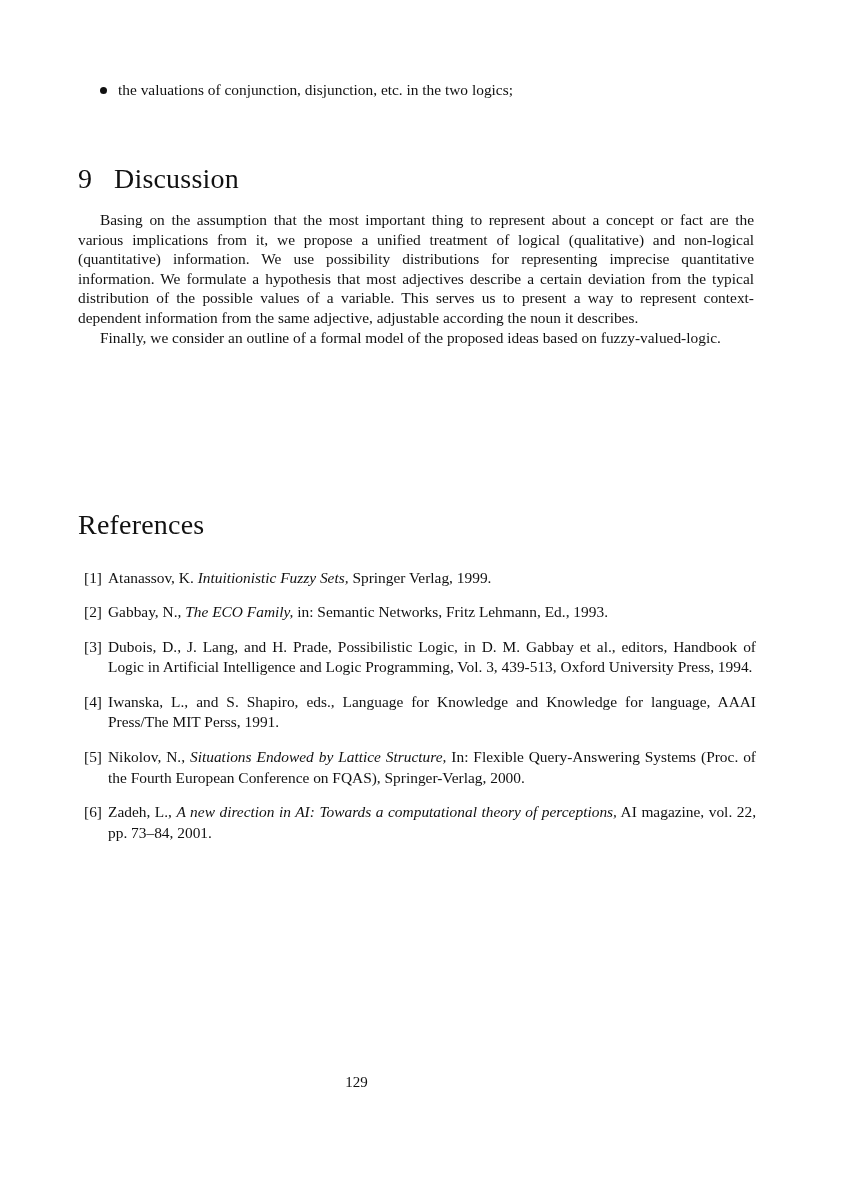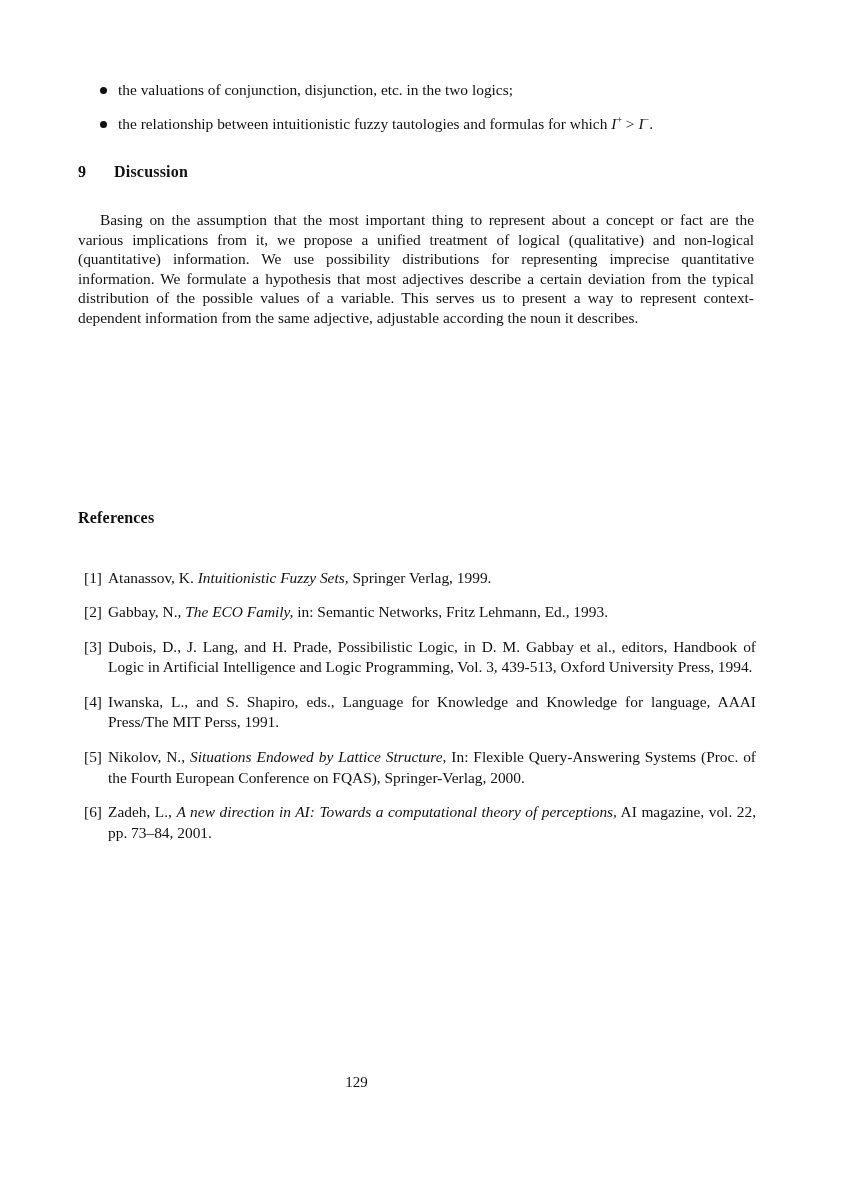--- a/index.html
+++ b/index.html
@@ -8,52 +8,49 @@
       font-family: "Liberation Serif", "DejaVu Serif", serif;
       color: #111111;
     }
     .page { position: absolute; left: 0; top: 0; width: 846px; height: 1197px; margin-top: 16px; }
     .text-block { position: absolute; left: 78px; width: 676px; font-size: 15.4px; line-height: 19.6px; }
     .bullets { position: absolute; left: 100px; top: 64px; width: 660px; font-size: 15.4px; }
     .bullet-item { position: relative; padding-left: 18px; height: 34px; line-height: 20px; white-space: nowrap; }
     .bullet-dot { position: absolute; left: 0; top: 7px; width: 7px; height: 7px; border-radius: 50%; background: #111; }
     .math { font-style: italic; }
     .math sup { font-style: normal; font-size: 10px; vertical-align: 6px; line-height: 0; }
-    .section-heading { position: absolute; left: 78px; font-weight: bold; font-size: 16px; letter-spacing: 0.2px; }
+    .section-heading { position: absolute; left: 78px; font-weight: normal; font-size: 28px; letter-spacing: 0.2px; }
     .section-heading .num { display: inline-block; width: 36px; }
     .para { text-align: justify; margin: 0; }
     .para.indent { text-indent: 22px; }
     .refs { position: absolute; left: 84px; top: 552px; width: 672px; font-size: 15.4px; line-height: 20.8px; }
     .ref { position: relative; padding-left: 24px; margin-bottom: 13.5px; text-align: justify; }
     .ref-num { position: absolute; left: 0; top: 0; }
     .ref i { font-style: italic; }
     .page-number { position: absolute; left: 0; width: 713px; top: 1058px; text-align: center; font-size: 15px; }
   </style>
 </head>
 <body>
 
 <div class="page">
 
   <div class="bullets">
     <div class="bullet-item">
       <span class="bullet-dot"></span>
       <span>the valuations of conjunction, disjunction, etc. in the two logics;</span>
     </div>
-    <div class="bullet-item">
-      <span class="bullet-dot"></span>
-      <span>the relationship between intuitionistic fuzzy tautologies and formulas for which </span><span class="math"><span>I</span><sup>+</sup></span><span> &gt; </span><span class="math"><span>I</span><sup>−</sup></span><span>.</span>
-    </div>
   </div>
 
   <div class="section-heading" style="top:147px;">
     <span class="num">9</span><span>Discussion</span>
   </div>
 
   <div class="text-block" style="top:194px;">
     <p class="para indent">Basing on the assumption that the most important thing to represent about a concept or fact are the various implications from it, we propose a unified treatment of logical (qualitative) and non-logical (quantitative) information. We use possibility distributions for representing imprecise quantitative information. We formulate a hypothesis that most adjectives describe a certain deviation from the typical distribution of the possible values of a variable. This serves us to present a way to represent context-dependent information from the same adjective, adjustable according the noun it describes.</p>
+    <p class="para indent">Finally, we consider an outline of a formal model of the proposed ideas based on fuzzy-valued-logic.</p>
   </div>
 
   <div class="section-heading" style="top:493px;">
     <span>References</span>
   </div>
 
   <div class="refs">
     <div class="ref">
       <span class="ref-num">[1]</span>
       <span>Atanassov, K. </span><i>Intuitionistic Fuzzy Sets,</i><span> Springer Verlag, 1999.</span>

